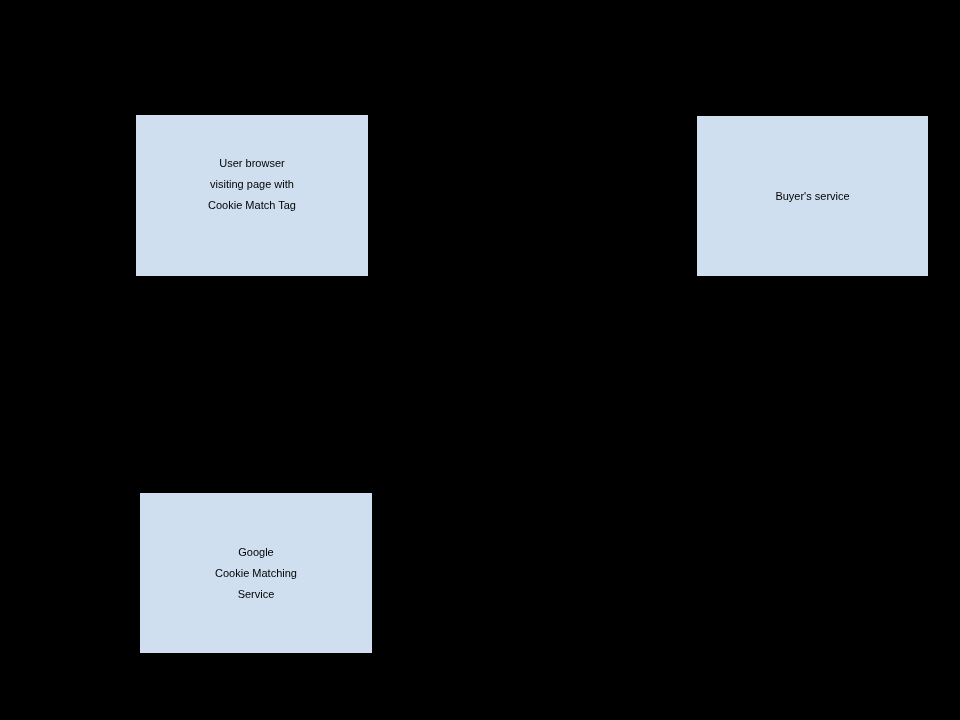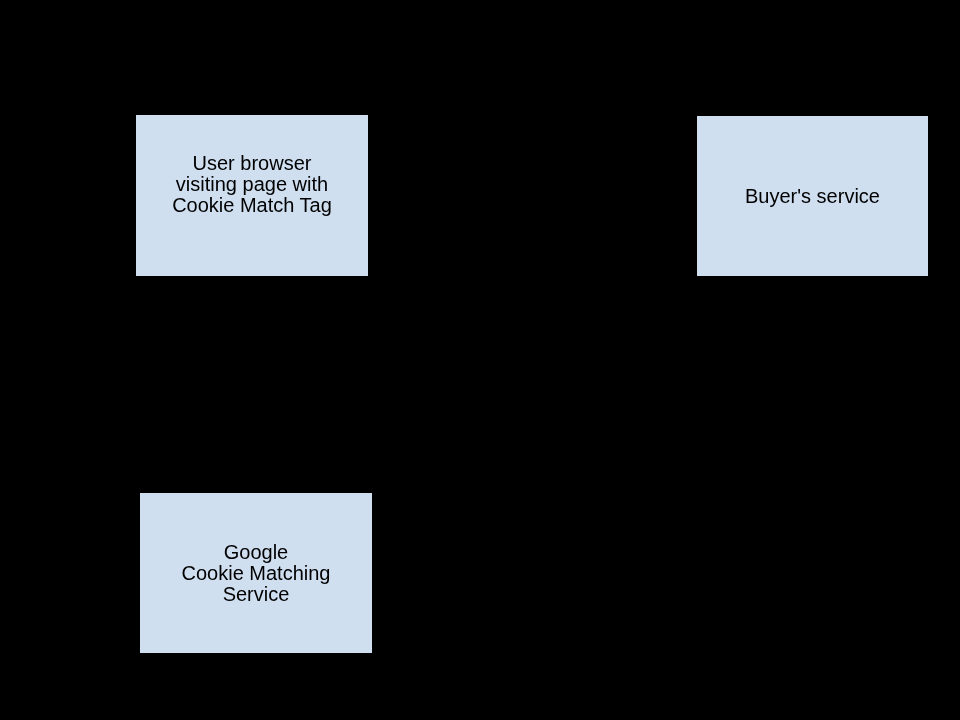--- a/index.html
+++ b/index.html
@@ -22,21 +22,21 @@
   }
   .node {
     position: absolute;
     box-sizing: border-box;
     background: #cfdff0;
     display: flex;
     justify-content: center;
     text-align: center;
     color: #000000;
     font-family: "Liberation Sans", sans-serif;
-    font-size: 20px;
+    font-size: 11px;
     line-height: 21px;
     -webkit-font-smoothing: antialiased;
   }
   .node .node-label {
     display: block;
     white-space: pre-line;
     padding: 0 6px;
   }
   
   #node-user-browser {

